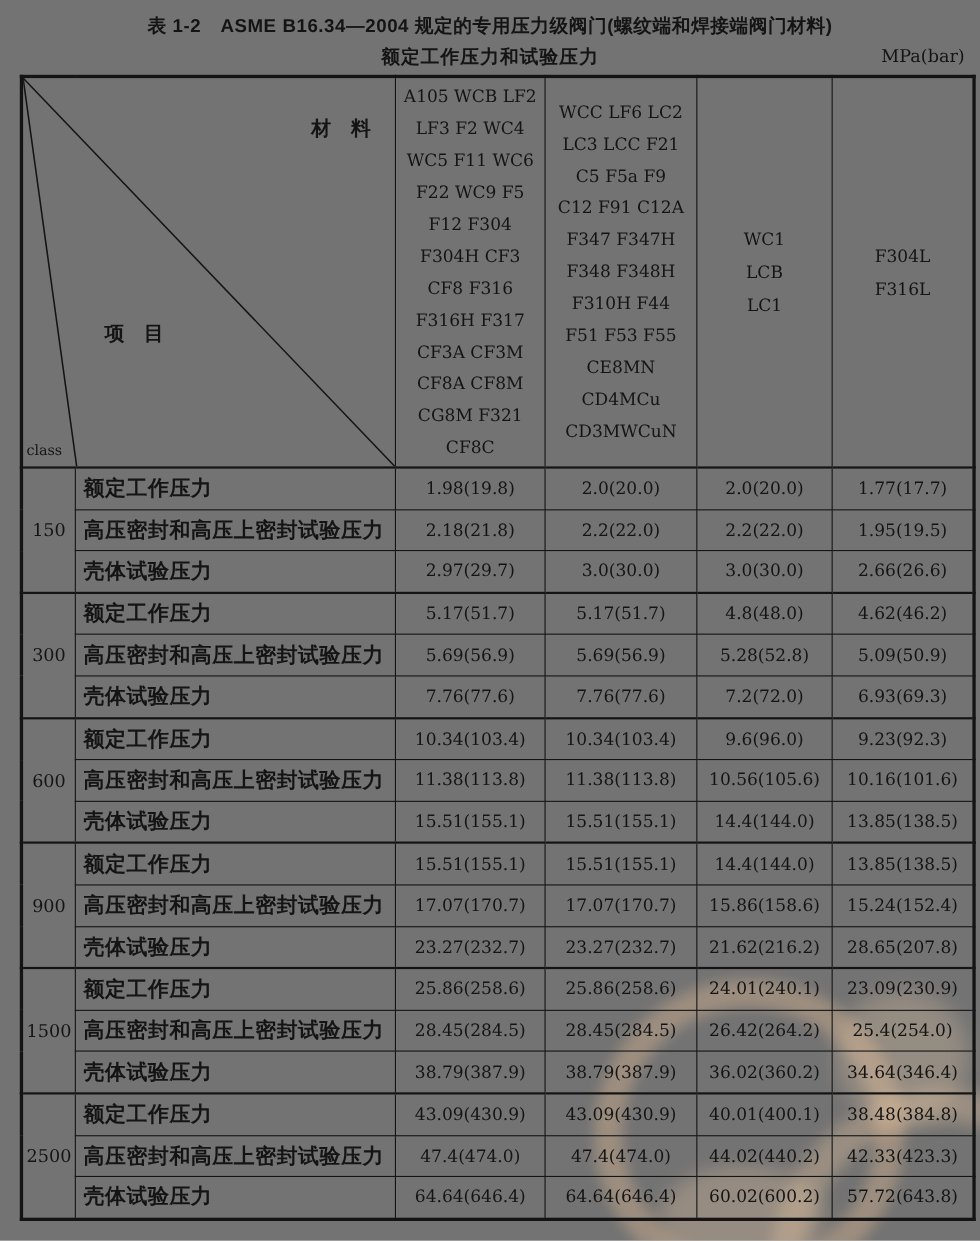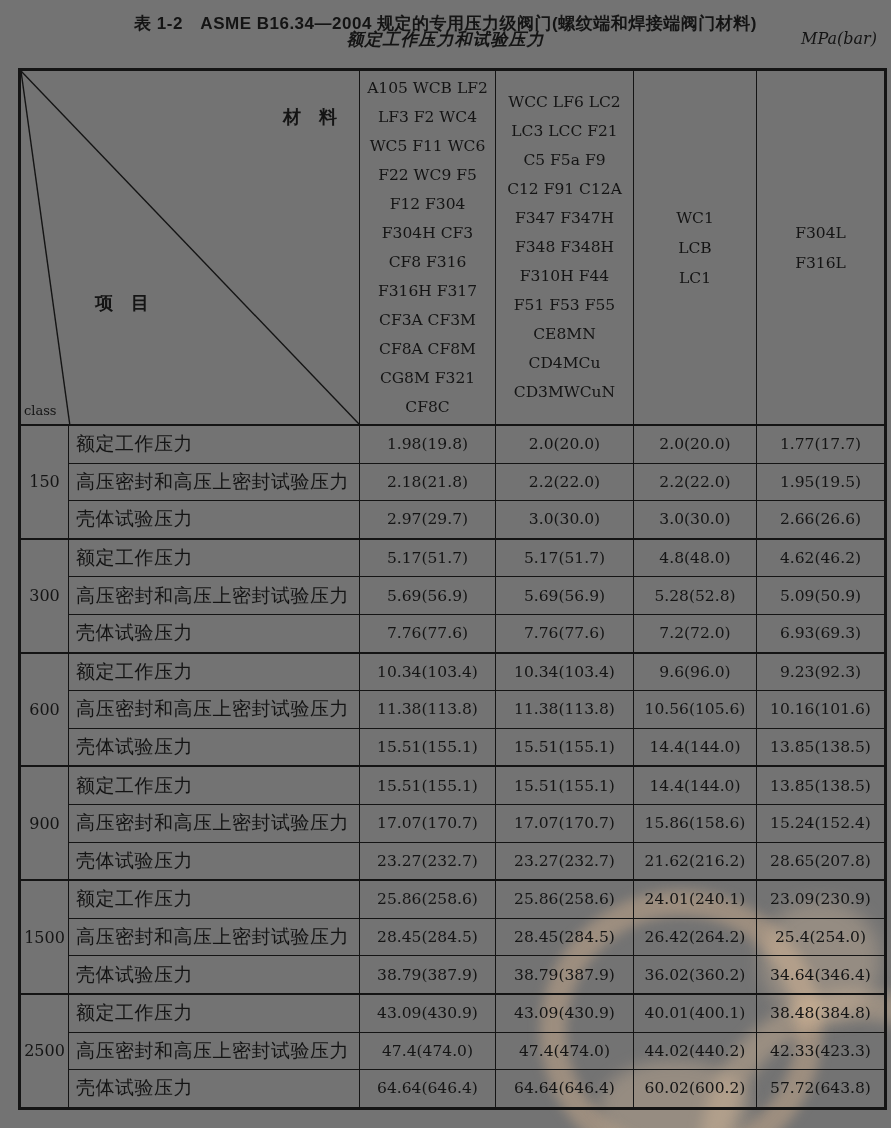--- a/index.html
+++ b/index.html
@@ -14,21 +14,21 @@
   .wm1{left:540px;top:890px;width:230px;height:230px;border:26px solid rgba(226,186,146,.38);filter:blur(6px);}
   .wm2{left:700px;top:990px;width:260px;height:260px;border:30px solid rgba(231,196,158,.34);filter:blur(7px);}
   .wm3{left:760px;top:900px;width:120px;height:120px;background:rgba(236,206,170,.28);filter:blur(9px);}
   .wm4{left:600px;top:1060px;width:150px;height:90px;background:rgba(233,200,162,.30);filter:blur(8px);}
 
   .content{position:relative;z-index:1;}
   .title{
     position:absolute;left:0;top:12px;width:100%;text-align:center;
     font-weight:700;font-size:17px;letter-spacing:.5px;
   }
-  .subtitle-row{position:absolute;left:0;top:28px;width:100%;height:22px;font-style:italic;}
+  .subtitle-row{position:absolute;left:0;top:40px;width:100%;height:22px;}
   .subtitle{
     position:absolute;left:0;width:100%;text-align:center;
     font-weight:700;font-size:17px;letter-spacing:1px;
   }
   .unit{
     position:absolute;right:14px;top:1px;
     font-family:"DejaVu Serif","Liberation Serif",serif;font-weight:400;font-size:16px;
   }
 
   table.main{
@@ -56,21 +56,21 @@
   }
   th.mat .matlines{display:flex;flex-direction:column;justify-content:center;height:100%;}
   th.mat .matline{line-height:29px;white-space:nowrap;}
   th.mat.sparse .matline{line-height:30px;}
 
   tbody td{height:36.6px;}
   tbody td.class-cell{
     text-align:center;font-family:"DejaVu Serif","Liberation Serif",serif;font-size:16px;margin-left:33px;
   }
   tbody td.item-cell{
-    font-weight:400;font-size:19px;padding-left:7px;letter-spacing:.5px;white-space:nowrap;margin-left:40px;
+    font-weight:700;font-size:19px;padding-left:7px;letter-spacing:.5px;white-space:nowrap;margin-left:40px;
   }
   tbody td.val-cell{
     text-align:center;font-family:"DejaVu Serif","Liberation Serif",serif;
     font-size:15.5px;white-space:nowrap;
   }
   tbody tr.group-start td{border-top:2.5px solid #141414;}
 </style>
 </head>
 <body>
 

